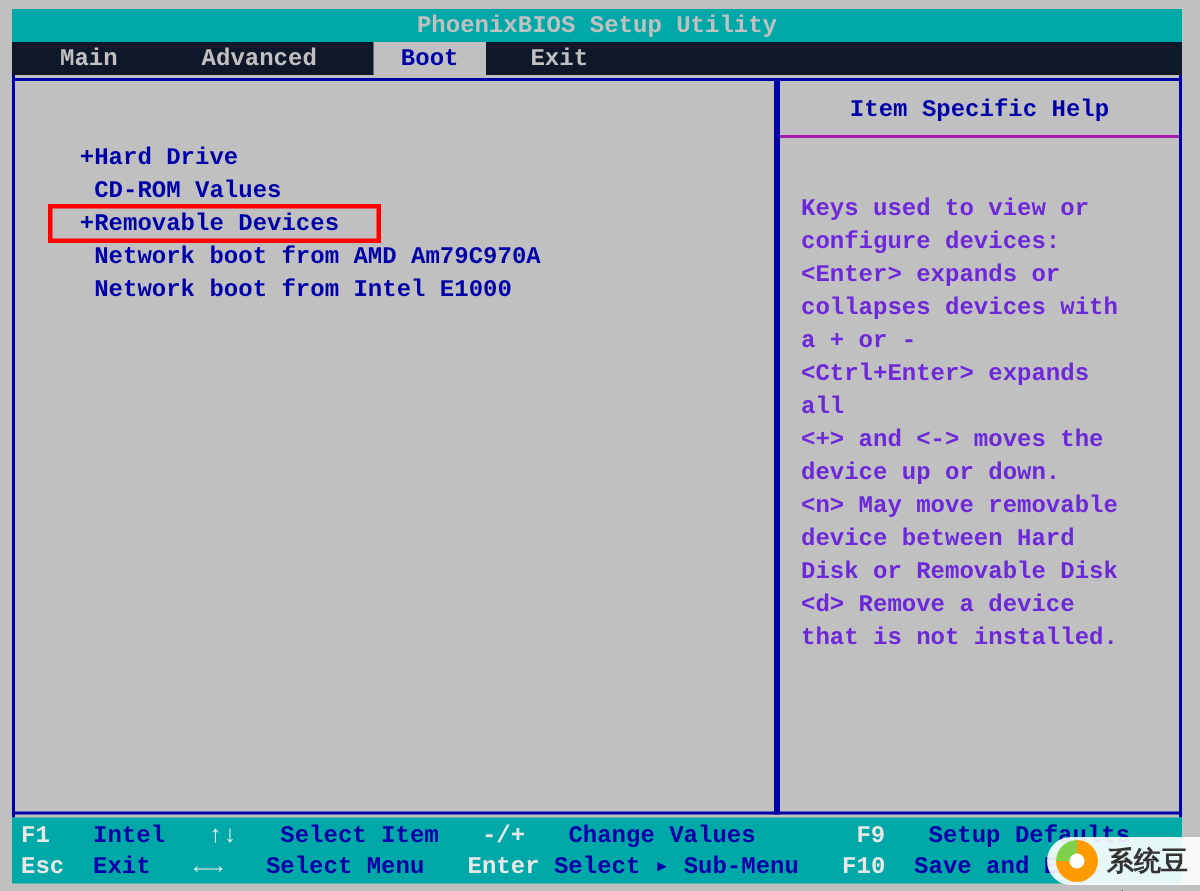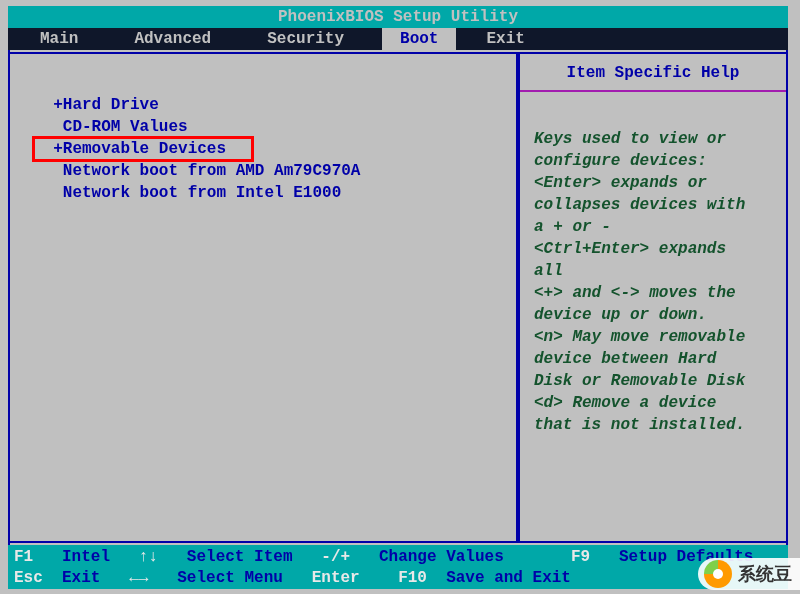--- a/index.html
+++ b/index.html
@@ -52,22 +52,22 @@
     border: 2px solid #0000a8; border-right: none;
     margin: 2px 0 2px 0;
     display: flex; flex-direction: column;
   }
   .help-title {
     text-align: center; color: #0000a8;
     padding: 10px 4px 8px 4px;
     border-bottom: 2px solid #a21caf;
   }
   .help-body {
-    color: #14532d; padding: 36px 10px 10px 14px;
-    line-height: 22px; white-space: pre-wrap; font-style: italic;
+    color: #6d28d9; padding: 36px 10px 10px 14px;
+    line-height: 22px; white-space: pre-wrap;
   }
   .boot-list { line-height: 22px; }
   .boot-row { white-space: pre; }
   .boot-row.selected {
     background: #c0c0c0; color: #0000a8;
     outline: 3px solid #ff0000; outline-offset: -1px;
     padding-right: 6px; width: 218px;
   }
 
   .footer {
@@ -105,21 +105,20 @@
 
 <div class="bios">
 
   <div class="title-bar">
     <span>PhoenixBIOS Setup Utility</span>
   </div>
 
   <div class="menu-bar">
     <div class="menu-item tab-main"><span>Main</span></div>
     <div class="menu-item tab-advanced"><span>Advanced</span></div>
-    <div class="menu-item tab-security"><span>Security</span></div>
     <div class="menu-item tab-boot active"><span>Boot</span></div>
     <div class="menu-item tab-exit"><span>Exit</span></div>
   </div>
 
   <div class="content">
     <div class="left-pane">
       <div class="boot-list" id="boot-list">
           <div class="boot-row">  +Hard Drive</div>
           <div class="boot-row">   CD-ROM Values</div>
           <div class="boot-row selected">  +Removable Devices</div>
@@ -156,21 +155,21 @@
       <span class="fl">Change Values</span><span>       </span>
       <span class="fk">F9</span><span>   </span>
       <span class="fl">Setup Defaults</span>
     </div>
     <div class="footer-row">
       <span class="fk">Esc</span><span>  </span>
       <span class="fl">Exit</span><span>   </span>
       <span class="fk">←→</span><span>   </span>
       <span class="fl">Select Menu</span><span>   </span>
       <span class="fk">Enter</span><span> </span>
-      <span>   </span>
+      <span class="fl">Select ▸ Sub-Menu</span><span>   </span>
       <span class="fk">F10</span><span>  </span>
       <span class="fl">Save and Exit</span>
     </div>
   </div>
 </div>
 
 <div class="watermark">
   <div class="wm-icon"></div>
   <span>系统豆</span>
   <span class="wm-sub">www.xtdptc.com</span>

